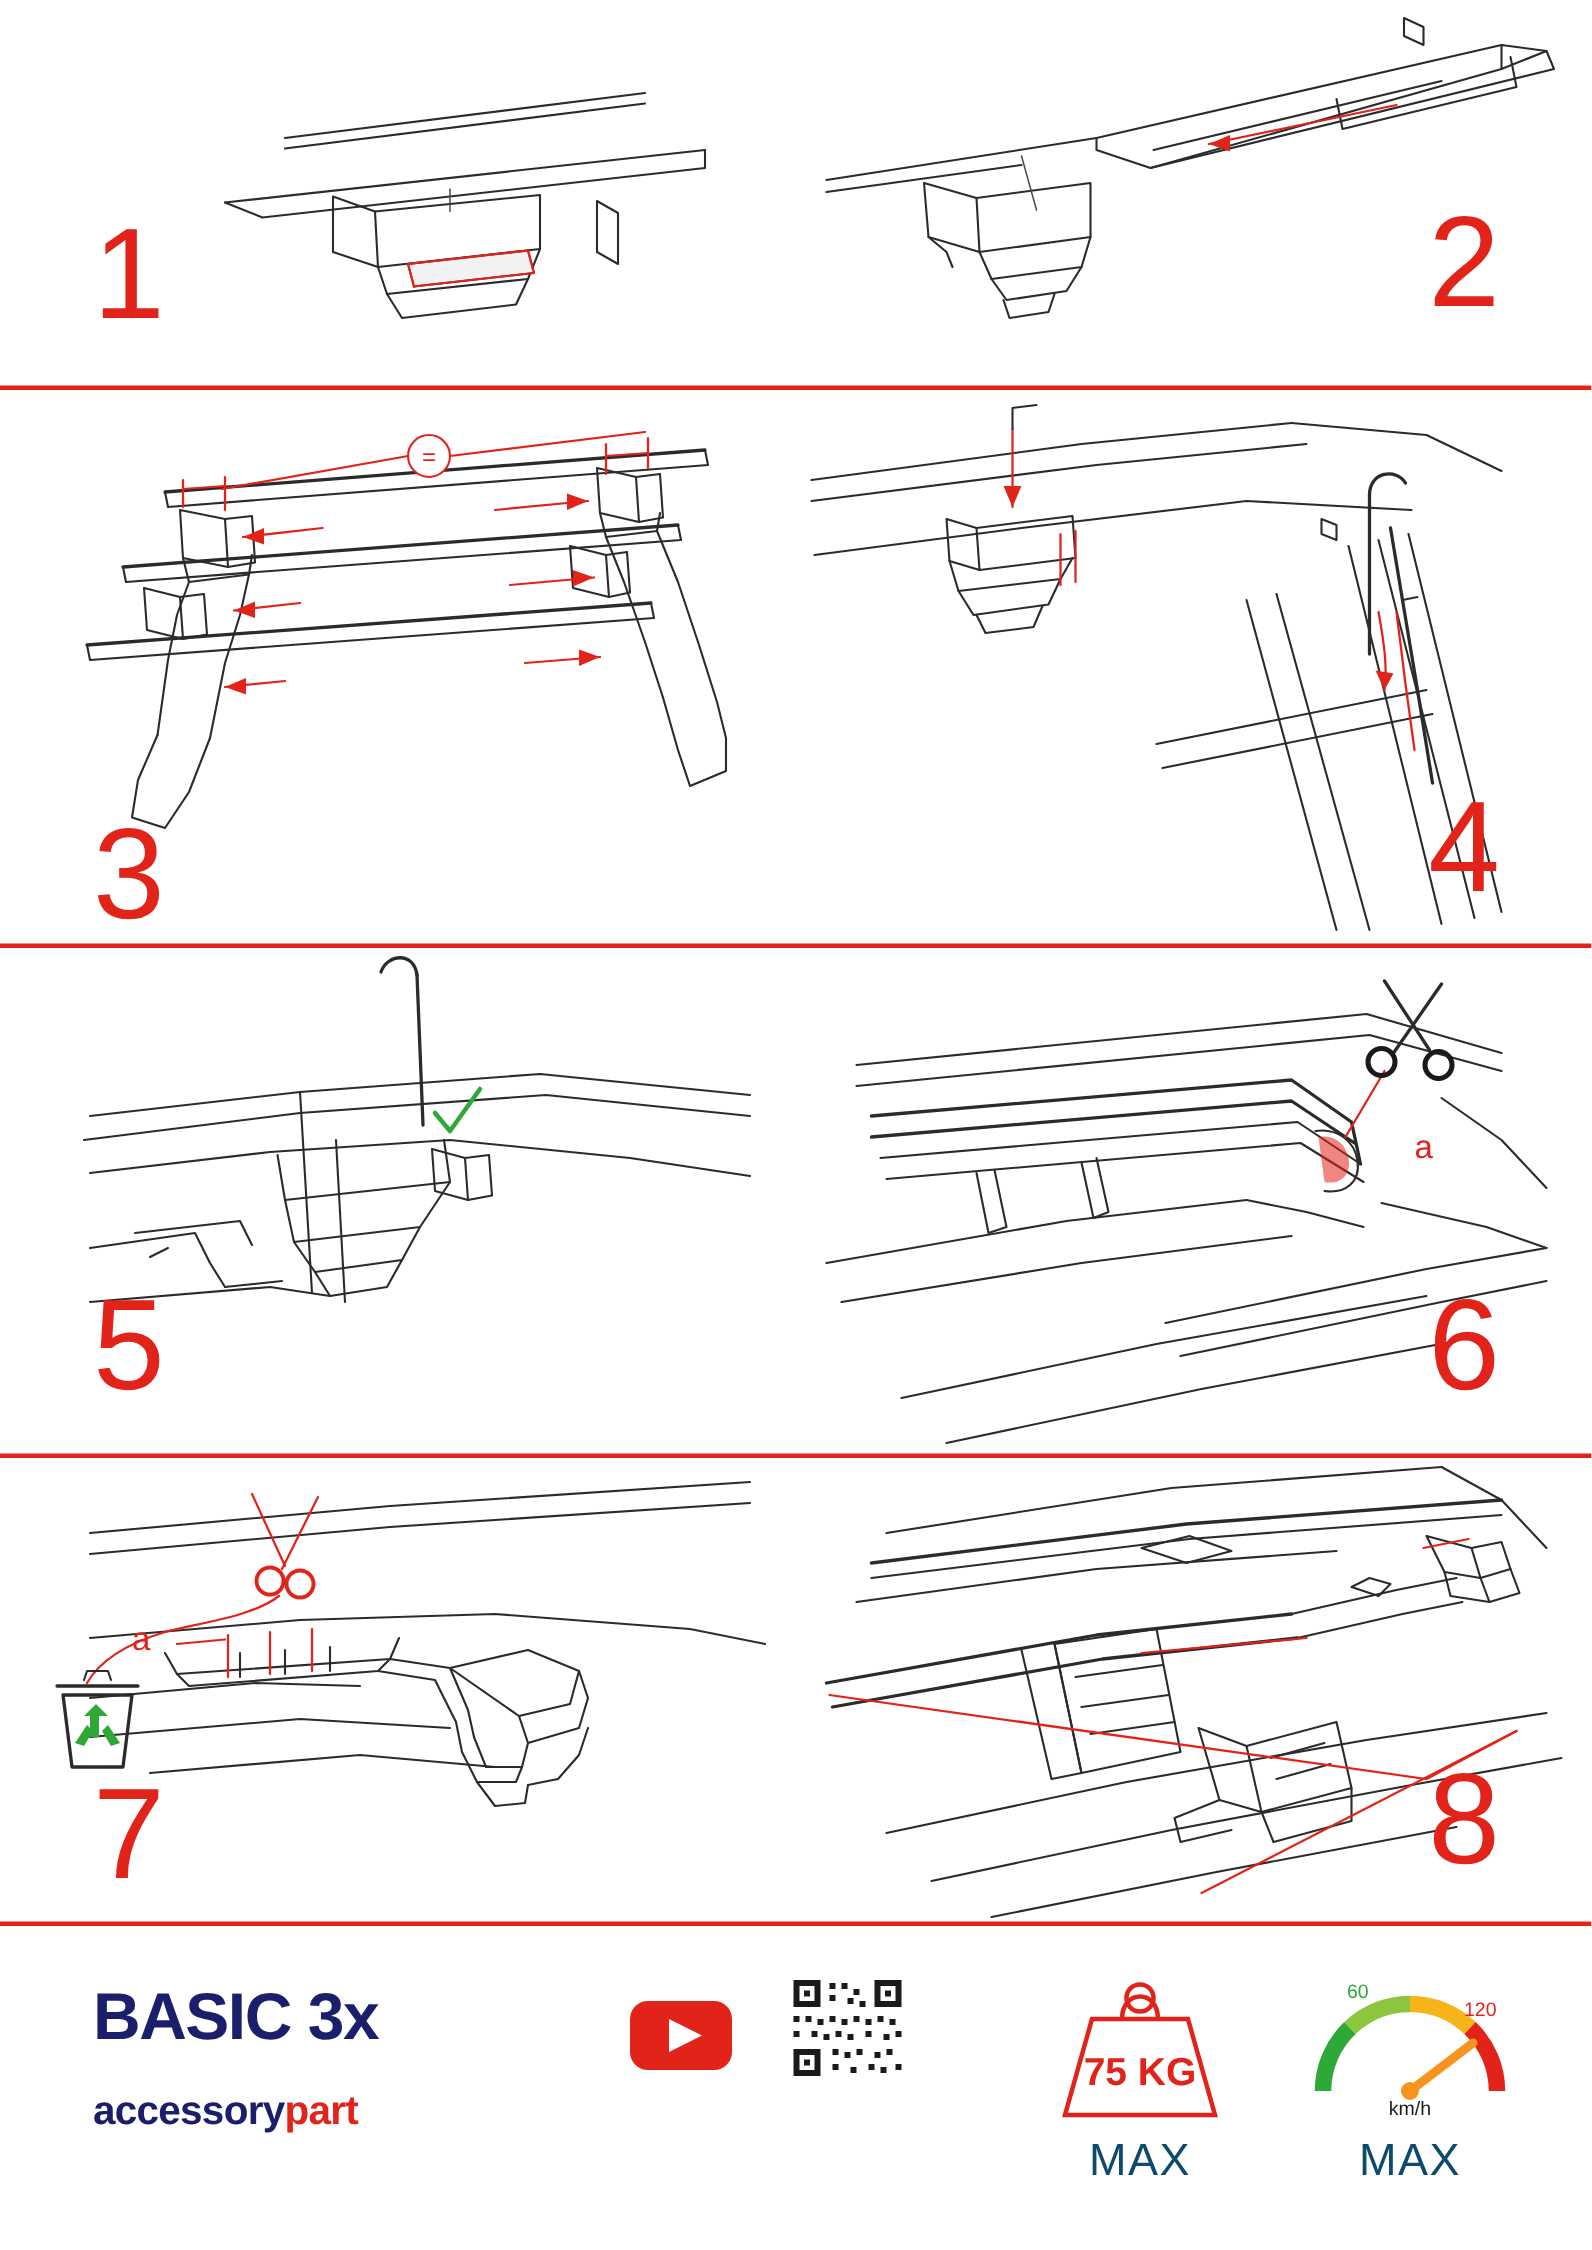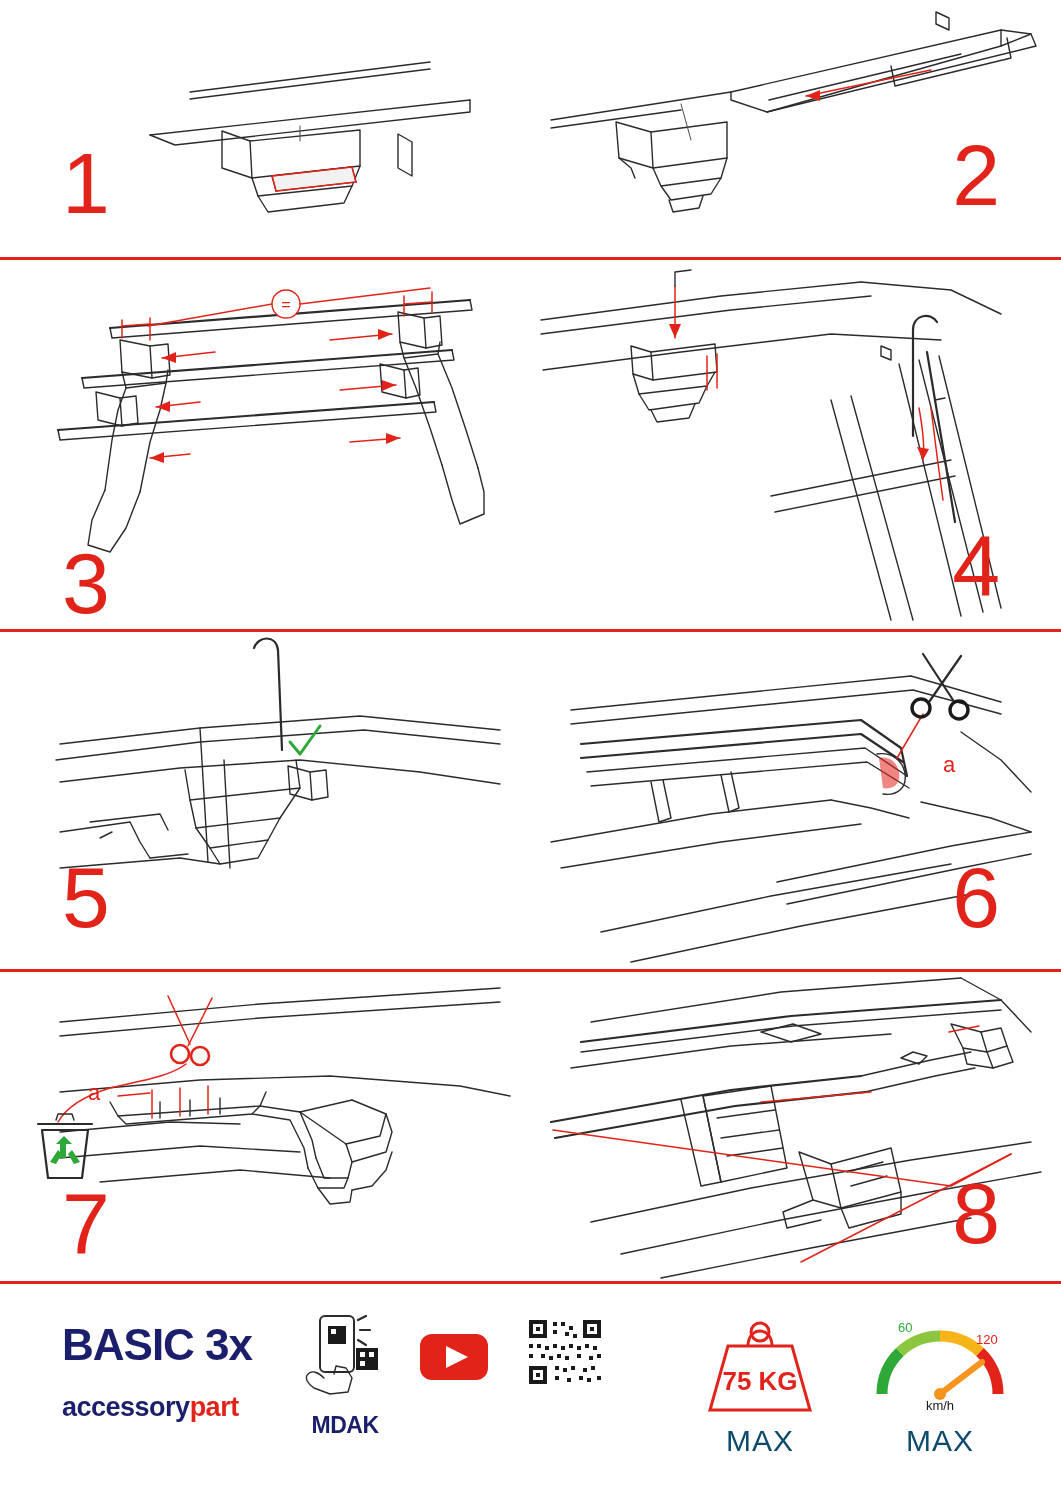--- a/index.html
+++ b/index.html
@@ -351,38 +351,20 @@
 
     <div class="brandblock">
       <div class="brand-basic">
         <span>BASIC 3</span><span class="x">x</span>
       </div>
       <div class="brand-acc">
         <span class="a">accessory</span><span class="p">part</span>
       </div>
     </div>
 
-    <div class="logoitem" style="left:290px;top:28px;width:110px;">
-      <svg width="110" height="86" viewBox="0 0 110 86" style="position:relative;">
-        <rect x="30" y="4" width="34" height="56" rx="5" fill="#fff" stroke="#2b2b2b" stroke-width="2"></rect>
-        <rect x="38" y="14" width="18" height="18" fill="#1a1a1a"></rect>
-        <rect x="41" y="17" width="5" height="5" fill="#fff"></rect>
-        <path class="ln" d="M34 66 C28 60 22 58 18 62 C14 66 18 72 24 76 L40 82 L58 80 L62 66 L56 56 L46 54 L44 62"></path>
-        <path class="ln2" d="M68 8 L76 4"></path>
-        <path class="ln2" d="M70 18 L80 18"></path>
-        <path class="ln2" d="M68 28 L76 33"></path>
-        <rect x="66" y="36" width="22" height="22" fill="#1a1a1a"></rect>
-        <rect x="70" y="40" width="5" height="5" fill="#fff"></rect>
-        <rect x="79" y="40" width="5" height="5" fill="#fff"></rect>
-        <rect x="70" y="49" width="5" height="5" fill="#fff"></rect>
-      </svg>
-      <div class="logolabel lbl-mdak">
-        <span>MD</span><span>A</span><span class="k">K</span>
-      </div>
-    </div>
 
     <div class="logoitem" style="left:400px;top:44px;width:110px;">
       <svg width="110" height="58" viewBox="0 0 110 58">
         <rect x="20" y="6" width="68" height="46" rx="12" fill="#e2231a"></rect>
         <path d="M46 18 L68 29 L46 40 Z" fill="#ffffff"></path>
       </svg>
       <div class="logolabel lbl-ipqi">ipqi</div>
     </div>
 
     <div class="logoitem" style="left:505px;top:30px;width:120px;">

